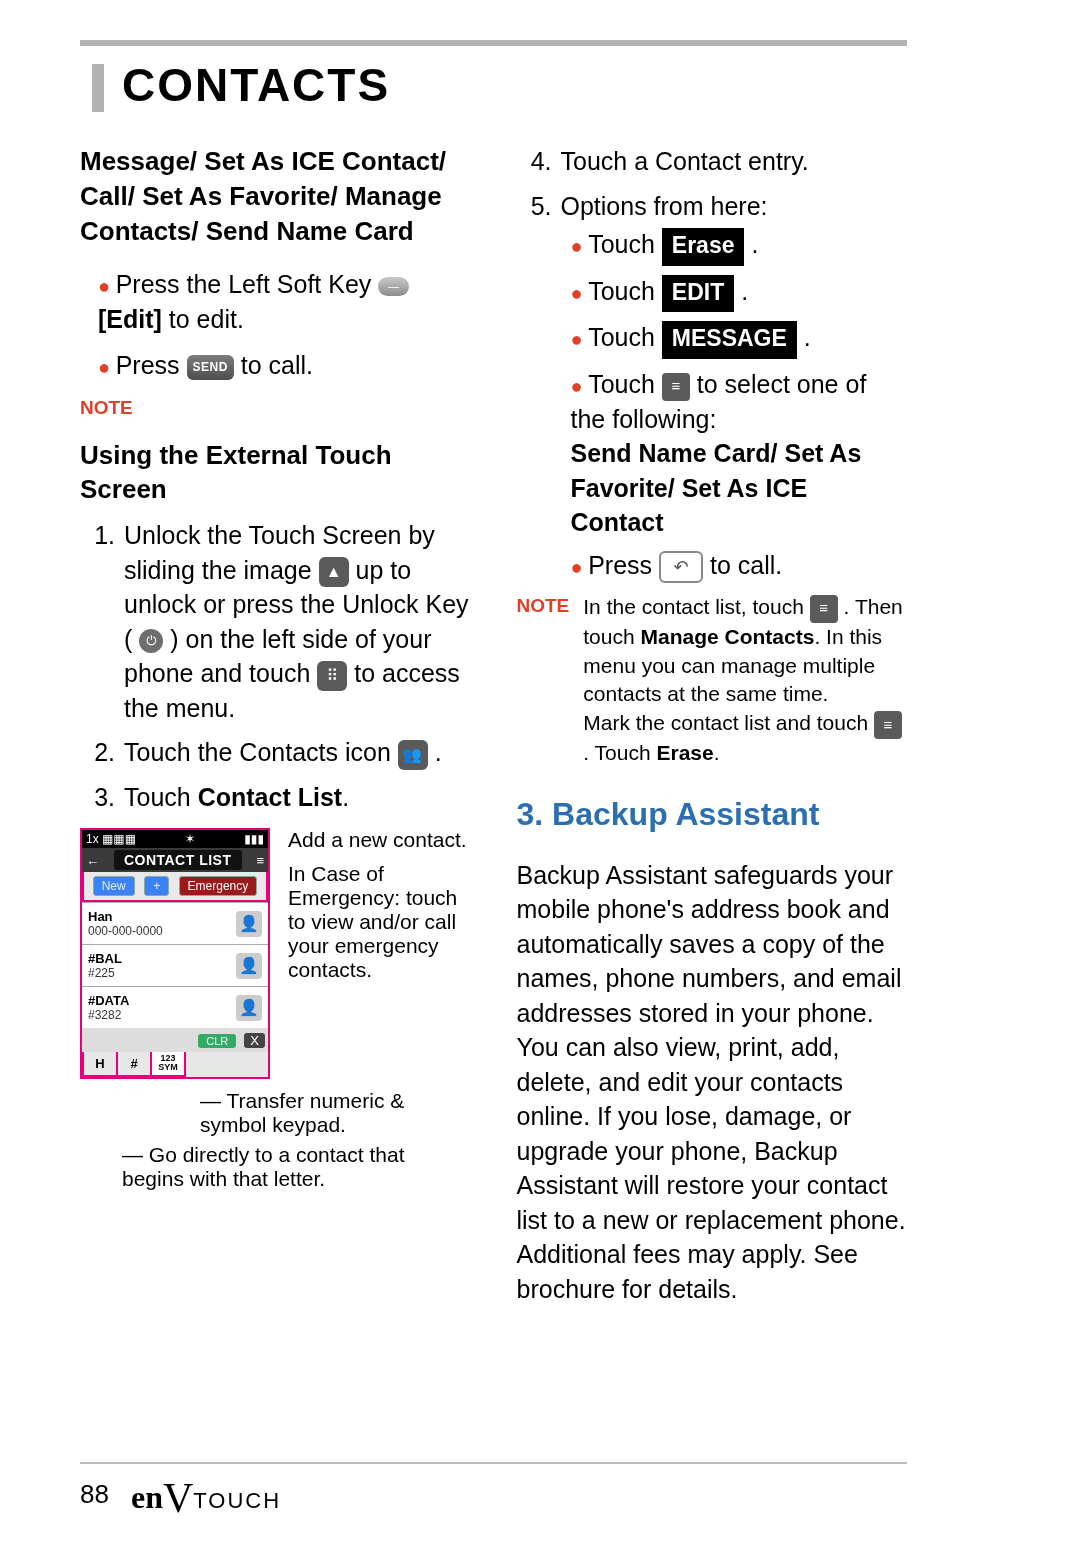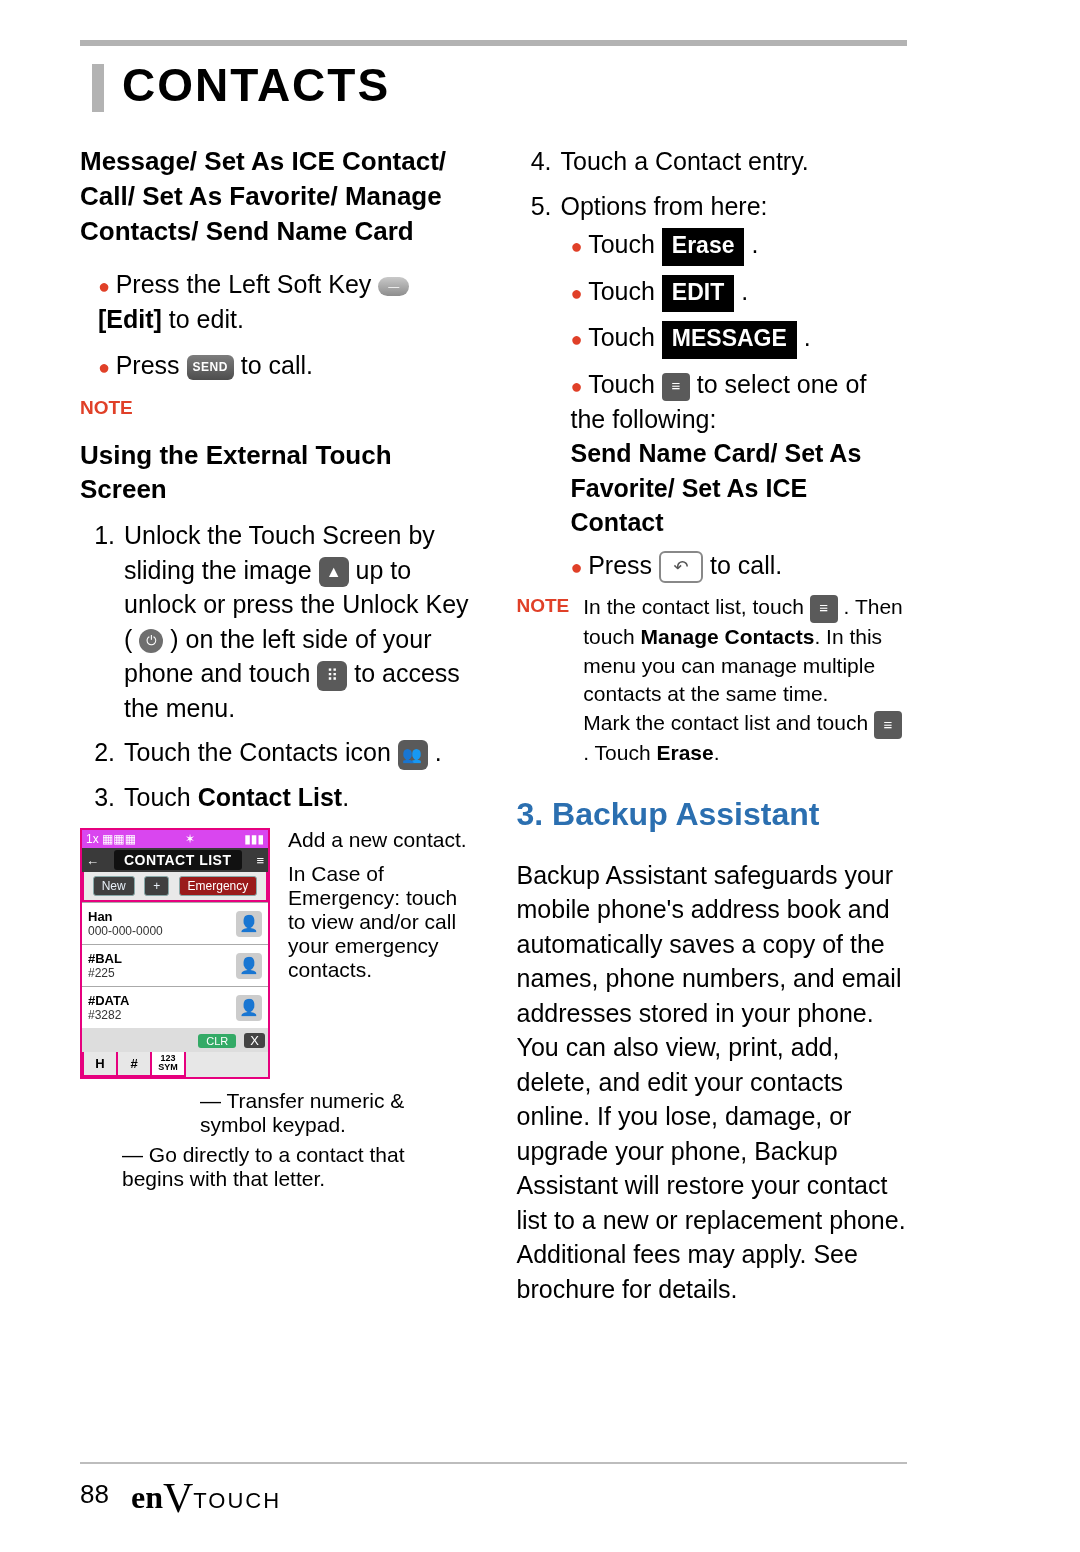--- a/index.html
+++ b/index.html
@@ -27,25 +27,25 @@
   .key-call{display:inline-flex;align-items:center;justify-content:center;width:40px;height:28px;border-radius:6px;border:2px solid #888;background:#fff;color:#555;font-size:18px;vertical-align:middle}
   .key-menu{display:inline-flex;align-items:center;justify-content:center;width:28px;height:28px;border-radius:4px;background:#5a5a5a;color:#fff;font-size:15px;vertical-align:middle}
   .black-btn{display:inline-block;background:#000;color:#fff;font-weight:700;padding:2px 10px 4px 10px;font-size:23px;vertical-align:baseline}
   .note-row{display:flex;align-items:flex-start;margin:10px 0 20px 0}
   .note-label{color:#e04028;font-weight:800;font-size:19px;margin-right:14px;margin-top:2px}
   .note-body{font-size:21px}
   .subhead{font-size:26px;font-weight:700;line-height:1.3;margin:18px 0 12px}
   .section-title{font-size:32px;font-weight:700;color:#2b6fb0;margin:28px 0 8px}
   .figure{display:flex;column-gap:18px;margin:14px 0 10px}
   .phone-mock{width:186px;border:2px solid #e6007e}
-  .status-bar{background:#d946ef;color:#fff;display:flex;justify-content:space-between;font-size:12px;padding:2px 4px}
+  .status-bar{background:#000000;color:#fff;display:flex;justify-content:space-between;font-size:12px;padding:2px 4px}
   .header-row{background:#3a3a3a;color:#fff;display:flex;align-items:center;justify-content:space-between;padding:2px 4px;font-size:13px}
   .hdr-title{background:#111;color:#fff;font-weight:700;padding:2px 10px;border-radius:3px;font-size:14px;letter-spacing:0.5px}
   .mock-toolbar{display:flex;justify-content:space-around;align-items:center;padding:4px;border:2px solid #e6007e;border-top:none;background:#e9e9e9}
-  .mock-btn{font-size:12px;background:#404040;color:#e8f0f8;border-radius:3px;padding:2px 8px;border:1px solid #8aa}
+  .mock-btn{font-size:12px;background:#3b82f6;color:#e8f0f8;border-radius:3px;padding:2px 8px;border:1px solid #8aa}
   .mock-btn.emer{background:#9a1a1a;color:#fff}
   .mock-row{display:flex;align-items:center;justify-content:space-between;padding:6px 6px;border-top:1px solid #aaa;background:#fff}
   .mock-h{font-size:13px;font-weight:700}
   .mock-num{font-size:12px;color:#333}
   .avatar{width:26px;height:26px;border-radius:4px;background:#ccc;display:inline-flex;align-items:center;justify-content:center;font-size:16px;color:#666}
   .mock-footer{display:flex;align-items:center;background:#ddd;padding:3px}
   .mock-clr{flex:1;text-align:right;margin-right:8px}
   .clr-tag{display:inline-block;background:#3a6;color:#fff;font-size:11px;padding:1px 8px;border-radius:3px}
   .mock-x{background:#444;color:#fff;padding:0 6px;border-radius:3px;font-size:13px}
   .mock-keybar{display:flex;background:#e7e7e7}

